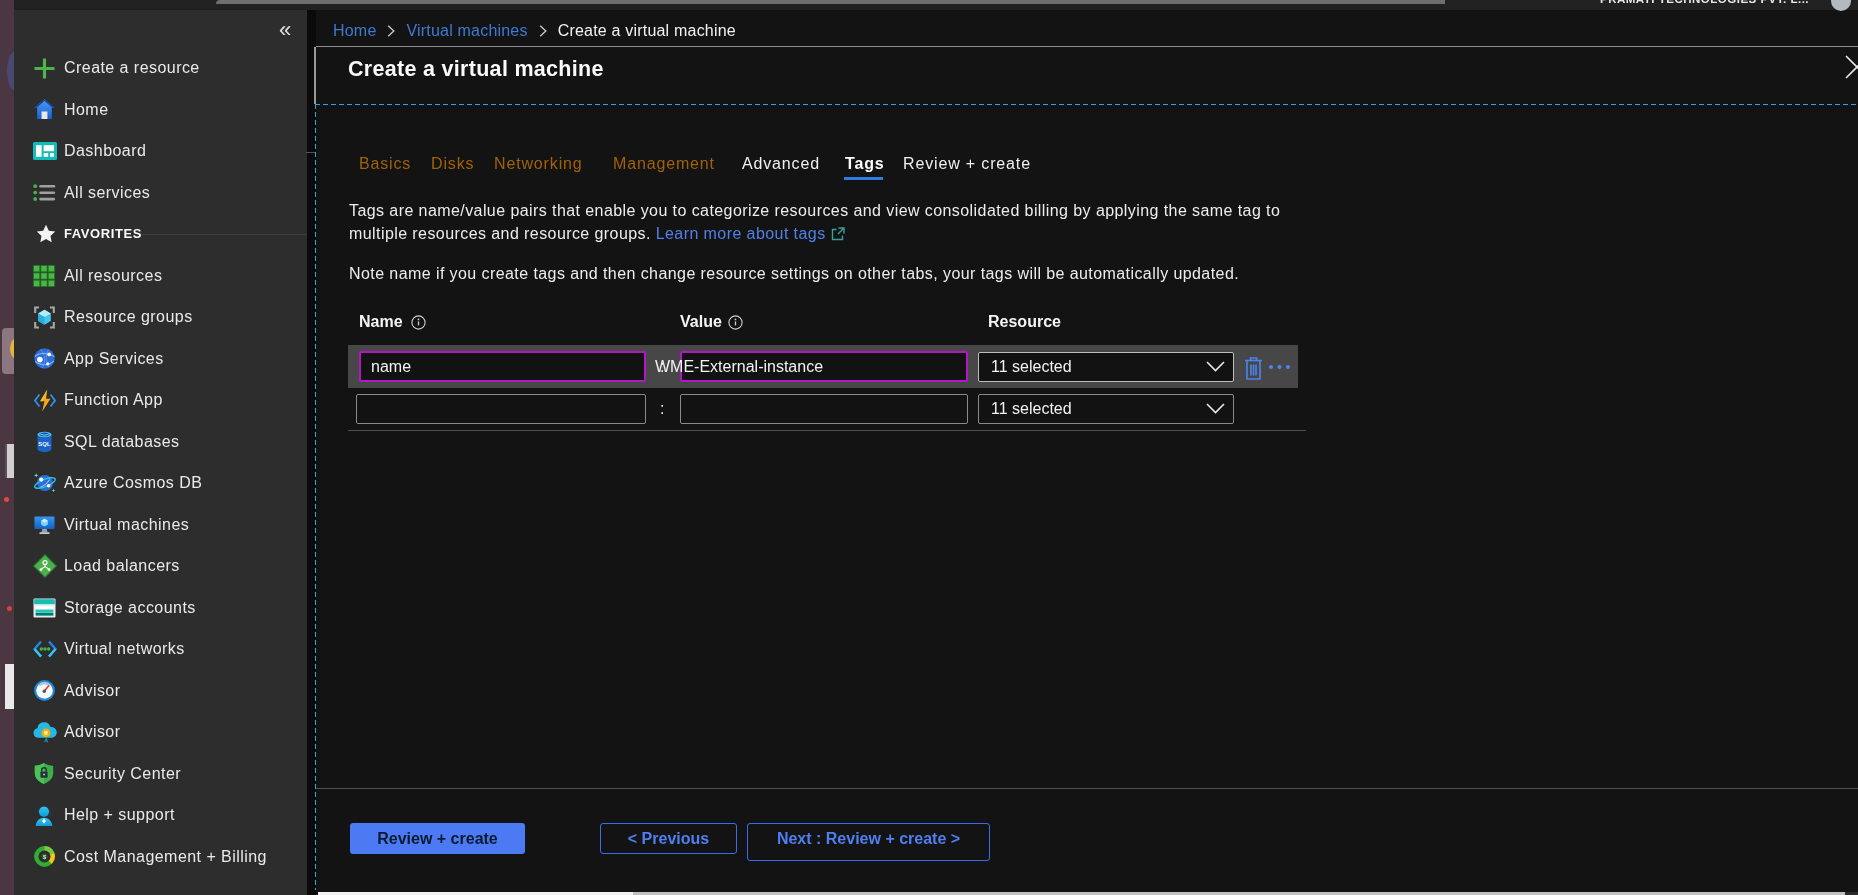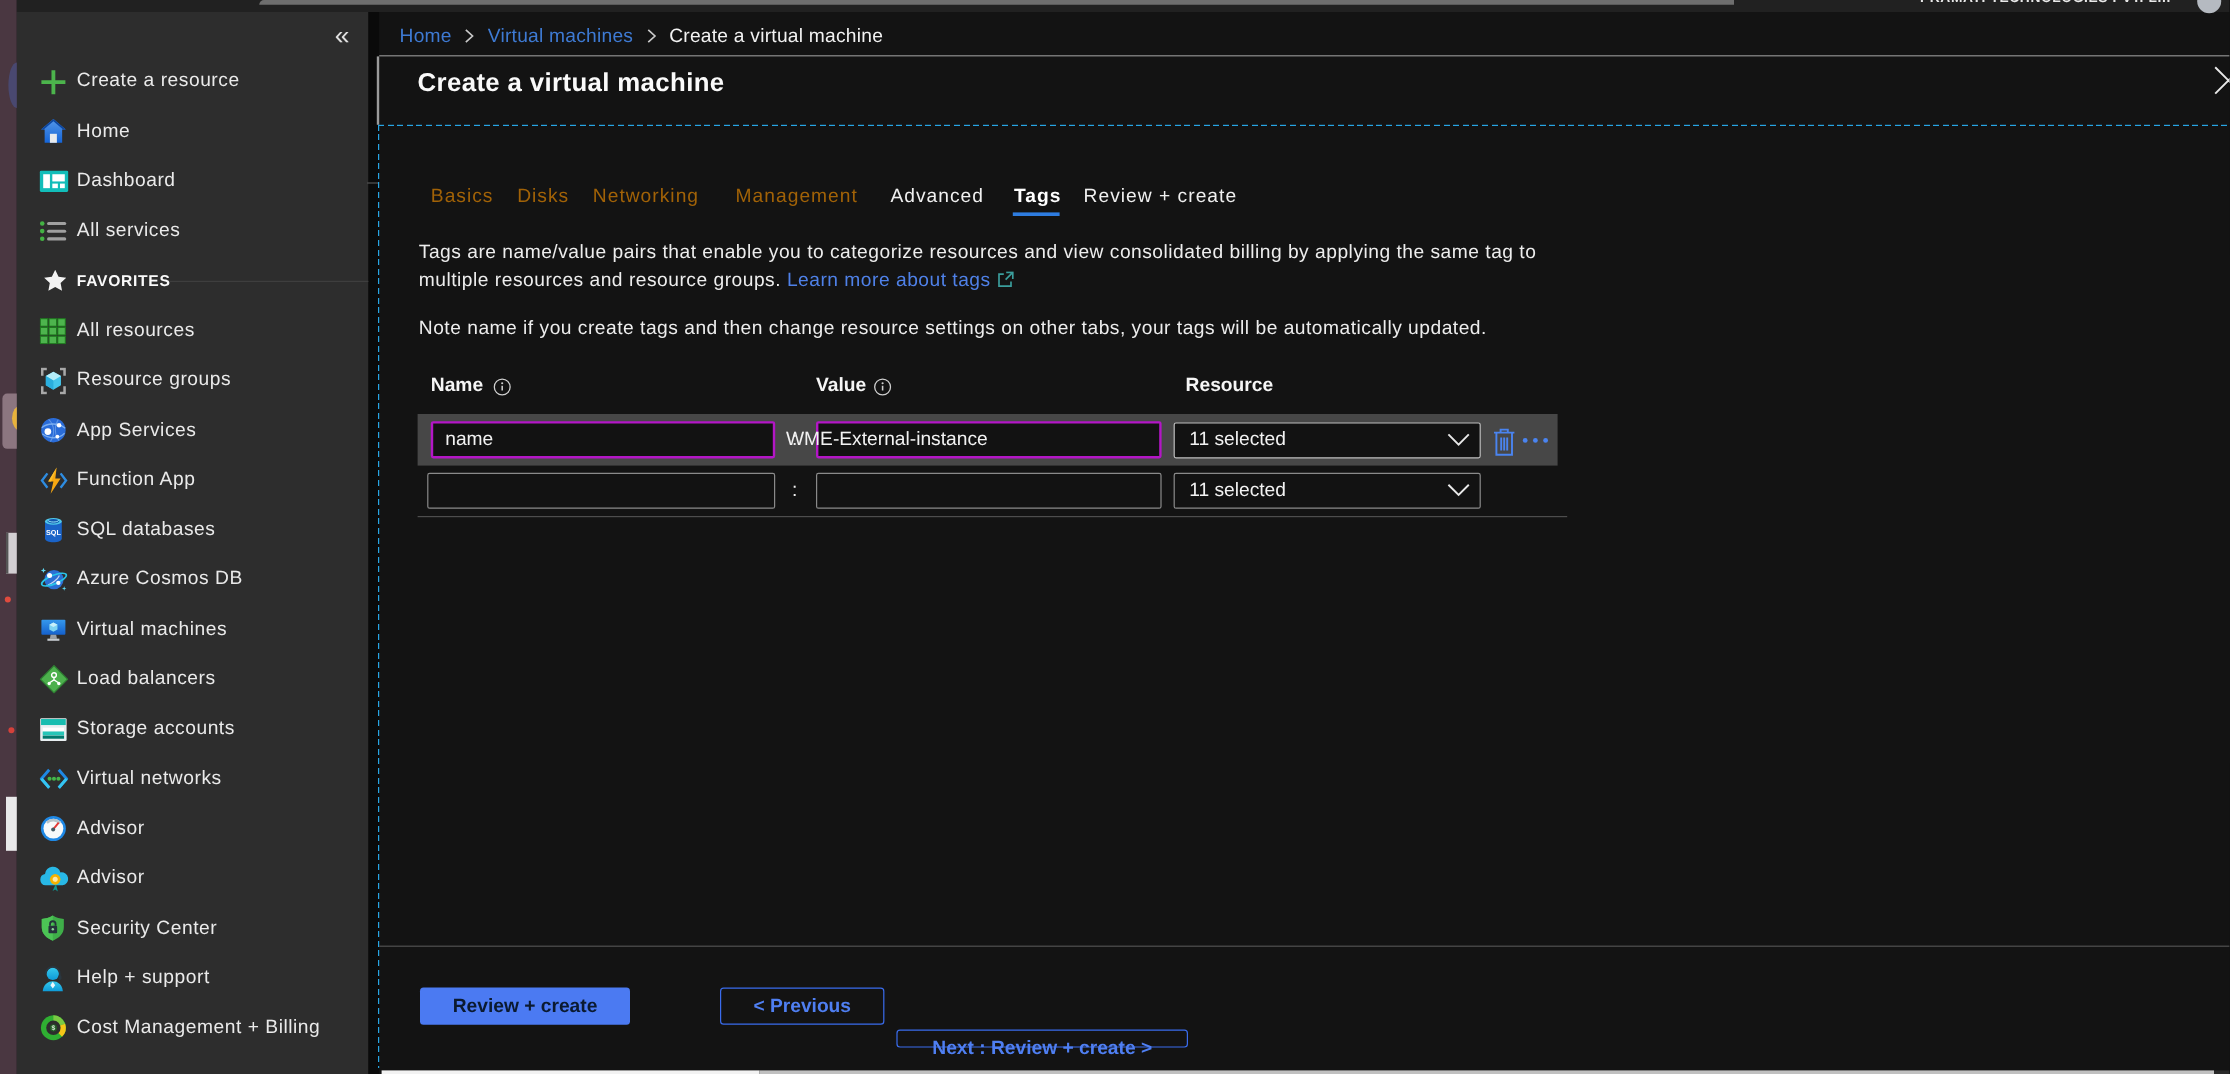--- a/index.html
+++ b/index.html
@@ -349,21 +349,21 @@
 <svg class="abs" style="left:1206px;top:403px;" width="19" height="11" viewBox="0 0 19 11">
     <path d="M1 1l8.5 8.5L18 1" stroke="#e8e8e8" stroke-width="1.6" fill="none"></path>
   </svg>
 
 <div class="abs" style="left:348px;top:430px;width:958px;height:1px;background:#4d4d4d;"></div>
 
 <div class="abs" style="left:316px;top:788px;width:1542px;height:1px;background:#515151;"></div>
 
 <div class="abs" style="left:350px;top:823px;width:175px;height:31px;background:#4b7af2;border-radius:3px;text-align:center;line-height:31px;font-size:16px;font-weight:bold;color:#0b1a30;">Review + create</div>
 <div class="abs" style="left:600px;top:823px;width:137px;height:31px;border:1px solid #3a6ced;border-radius:3px;box-sizing:border-box;text-align:center;line-height:29px;font-size:16px;font-weight:bold;color:#4f7ff2;">&lt; Previous</div>
-<div class="abs" style="left:747px;top:823px;width:243px;height:15px;border:1px solid #3a6ced;border-radius:3px;box-sizing:border-box;text-align:center;line-height:29px;font-size:16px;font-weight:bold;color:#4f7ff2;margin-top:35px;">Next : Review + create &gt;</div>
+<div class="abs" style="left:747px;top:823px;width:243px;height:38px;border:1px solid #3a6ced;border-radius:3px;box-sizing:border-box;text-align:center;line-height:29px;font-size:16px;font-weight:bold;color:#4f7ff2;">Next : Review + create &gt;</div>
 
 <div class="abs" style="left:318px;top:892px;width:315px;height:3px;background:#f2f2f2;"></div>
 <div class="abs" style="left:633px;top:892px;width:1212px;height:3px;background:#c0c0c0;"></div>
 <div class="abs" style="left:1845px;top:892px;width:13px;height:3px;background:#2a2a2a;"></div>
 
 <div class="abs" style="left:0;top:0;width:14px;height:895px;overflow:hidden;">
 <div class="abs" style="left:7px;top:52px;width:14px;height:38px;border-radius:50%;background:#494870;"></div>
 <div class="abs" style="left:2px;top:328px;width:16px;height:46px;border-radius:4px;background:#8c7680;"></div>
 <div class="abs" style="left:10px;top:338px;width:14px;height:21px;border-radius:50%;background:#e8b33c;"></div>
 <div class="abs" style="left:5px;top:444px;width:12px;height:34px;background:#d2cfd2;border-left:2px solid #555;"></div>

